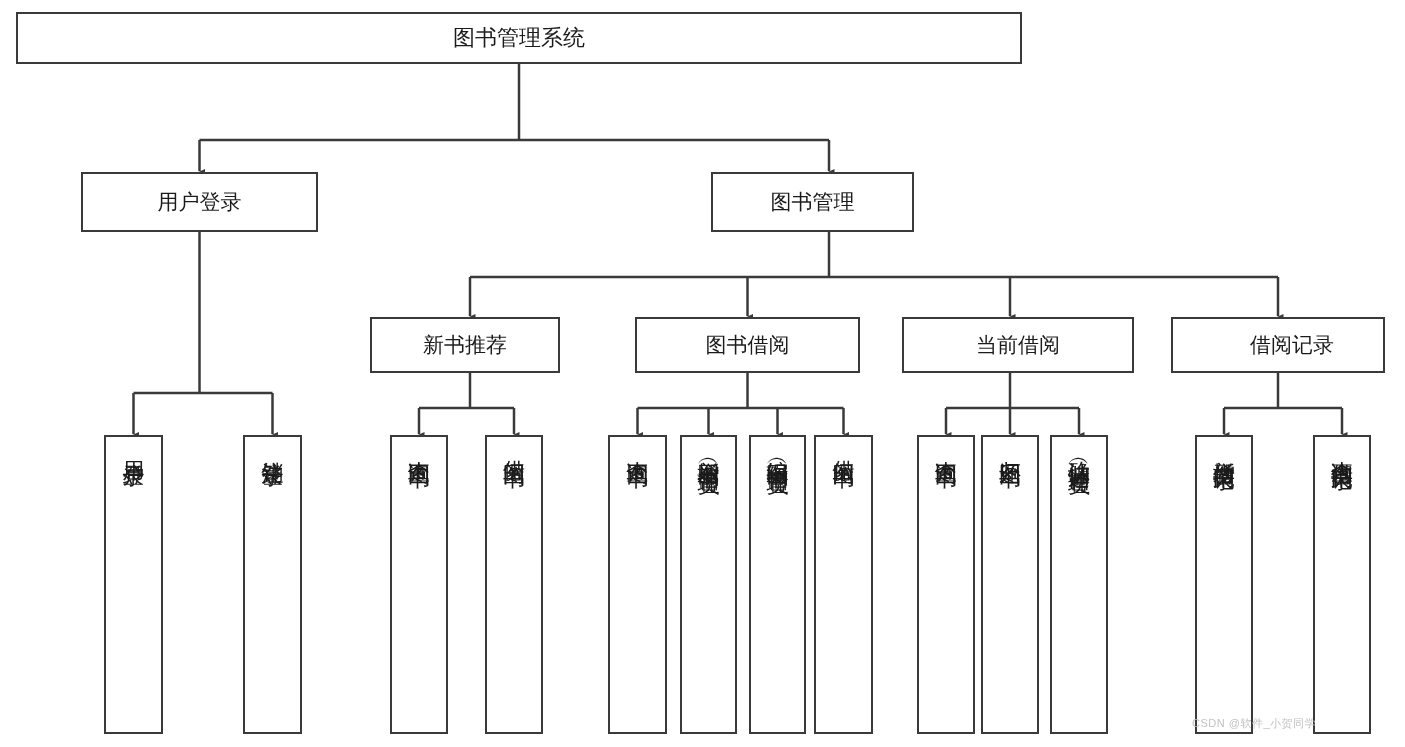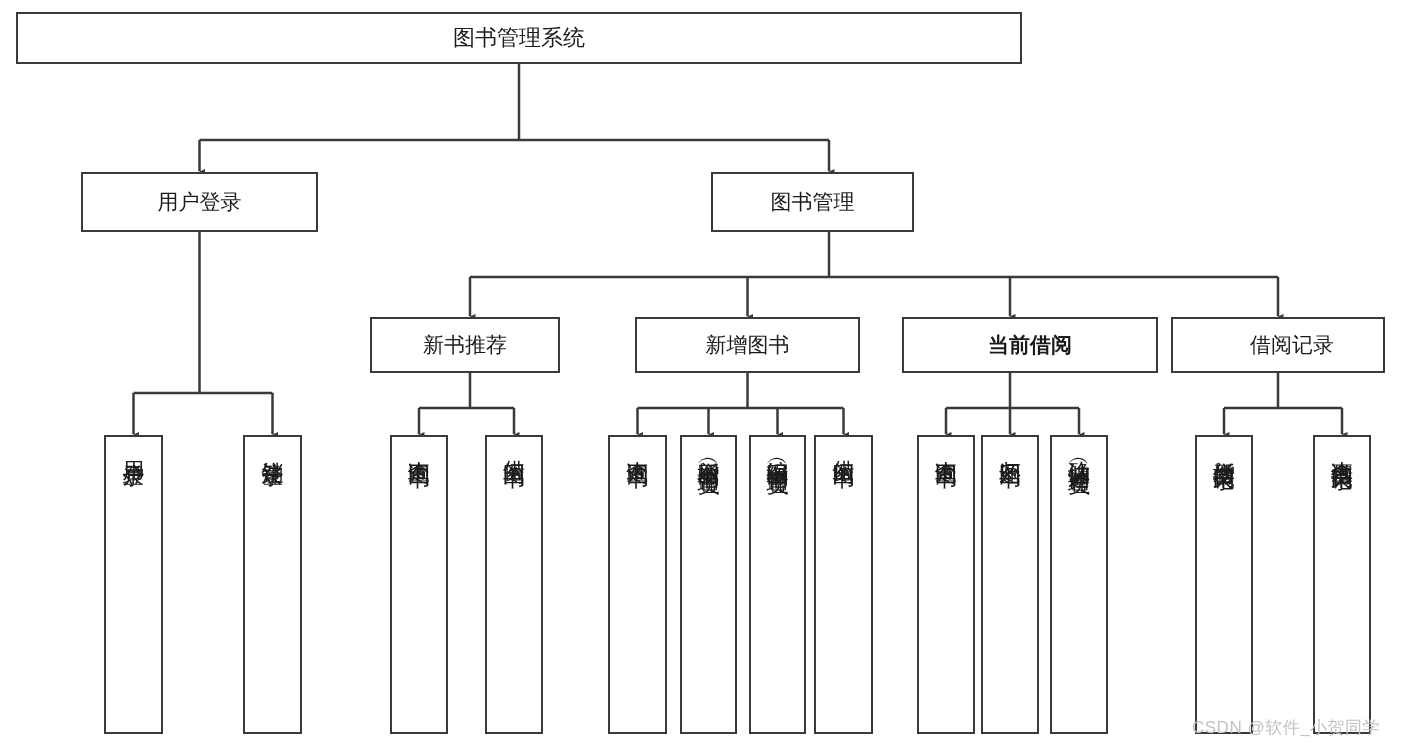--- a/index.html
+++ b/index.html
@@ -53,21 +53,21 @@
   .node.vertical .node-label {
     writing-mode: vertical-rl;
     text-orientation: upright;
     font-size: 22px;
     letter-spacing: 2px;
     line-height: 1;
   }
   .watermark {
     position: absolute;
     color: #c2c2c2;
-    font-size: 17px;
+    font-size: 11px;
     white-space: nowrap;
     pointer-events: none;
     letter-spacing: 0.5px;
   }
 </style>
 </head>
 <body>
 
 <div id="diagram-root">
 
@@ -121,23 +121,23 @@
       <div class="node horizontal" style="left: 81px; top: 172px; width: 237px; height: 60px;">
         <span class="node-label">用户登录</span>
       </div>
       <div class="node horizontal" style="left: 711px; top: 172px; width: 203px; height: 60px;">
         <span class="node-label">图书管理</span>
       </div>
       <div class="node horizontal" style="left: 362px; top: 317px; width: 190px; height: 56px; margin-left: 8px;">
         <span class="node-label">新书推荐</span>
       </div>
       <div class="node horizontal" style="left: 635px; top: 317px; width: 225px; height: 56px;">
-        <span class="node-label">新增图书</span>
+        <span class="node-label">图书借阅</span>
       </div>
-      <div class="node horizontal" style="left: 902px; top: 317px; width: 256px; height: 56px; font-weight: bold;">
+      <div class="node horizontal" style="left: 902px; top: 317px; width: 232px; height: 56px;">
         <span class="node-label">当前借阅</span>
       </div>
       <div class="node horizontal" style="left: 1171px; top: 317px; width: 214px; height: 56px; padding-left: 28px;">
         <span class="node-label">借阅记录</span>
       </div>
       <div class="node vertical" style="left: 104px; top: 435px; width: 59px; height: 299px;">
         <span class="node-label">用户登录</span>
       </div>
       <div class="node vertical" style="left: 243px; top: 435px; width: 59px; height: 299px;">
         <span class="node-label">注销登录</span>

